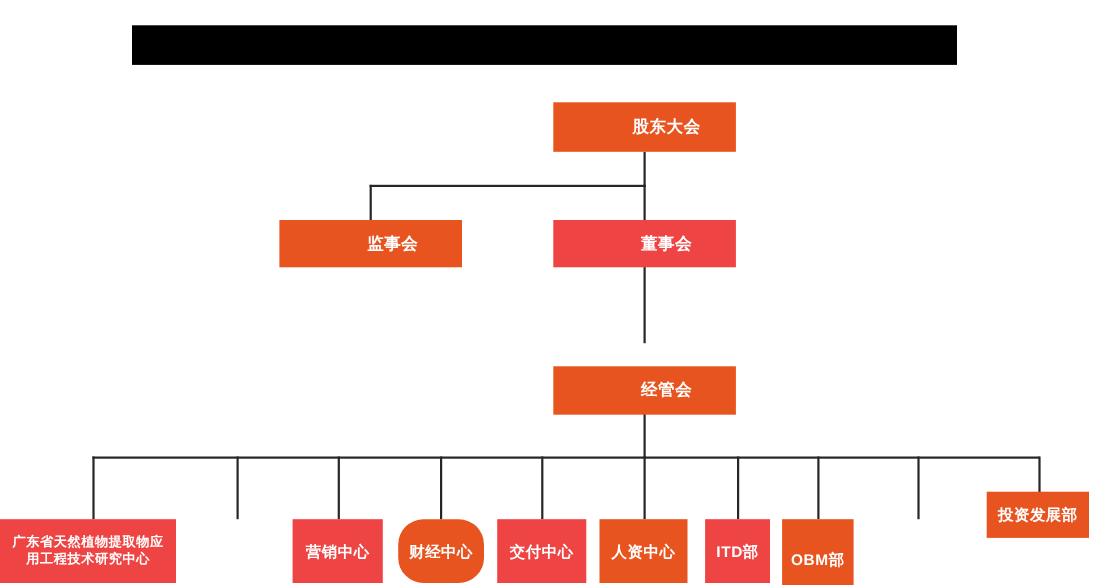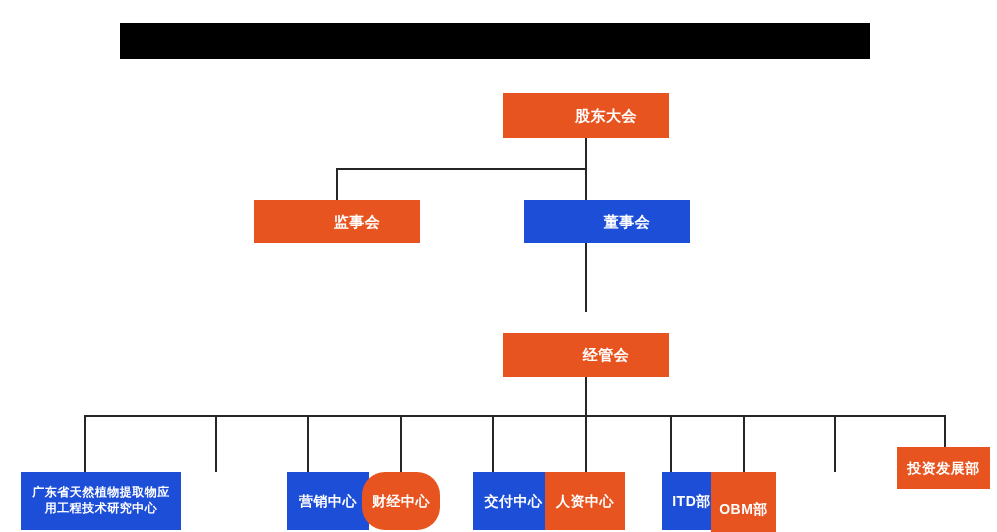--- a/index.html
+++ b/index.html
@@ -40,21 +40,21 @@
     display: flex;
     align-items: center;
     justify-content: center;
     text-align: center;
     color: #ffffff;
     font-weight: bold;
     line-height: 1.3;
     letter-spacing: 0.5px;
   }
   .node.dark  { background: #e8541f; }
-  .node.light { background: #1d4ed8; margin-left: 21px; }
+  .node.light { background: #ef4444; }
   .node .label { display: block; padding: 0 4px; }
   .fs15 { font-size: 15px; padding-left: 40px; }
   .fs14 { font-size: 14px; }
   .fs11 { font-size: 12px; }
 </style>
 </head>
 <body>
 
 <div id="chart-root">
 

